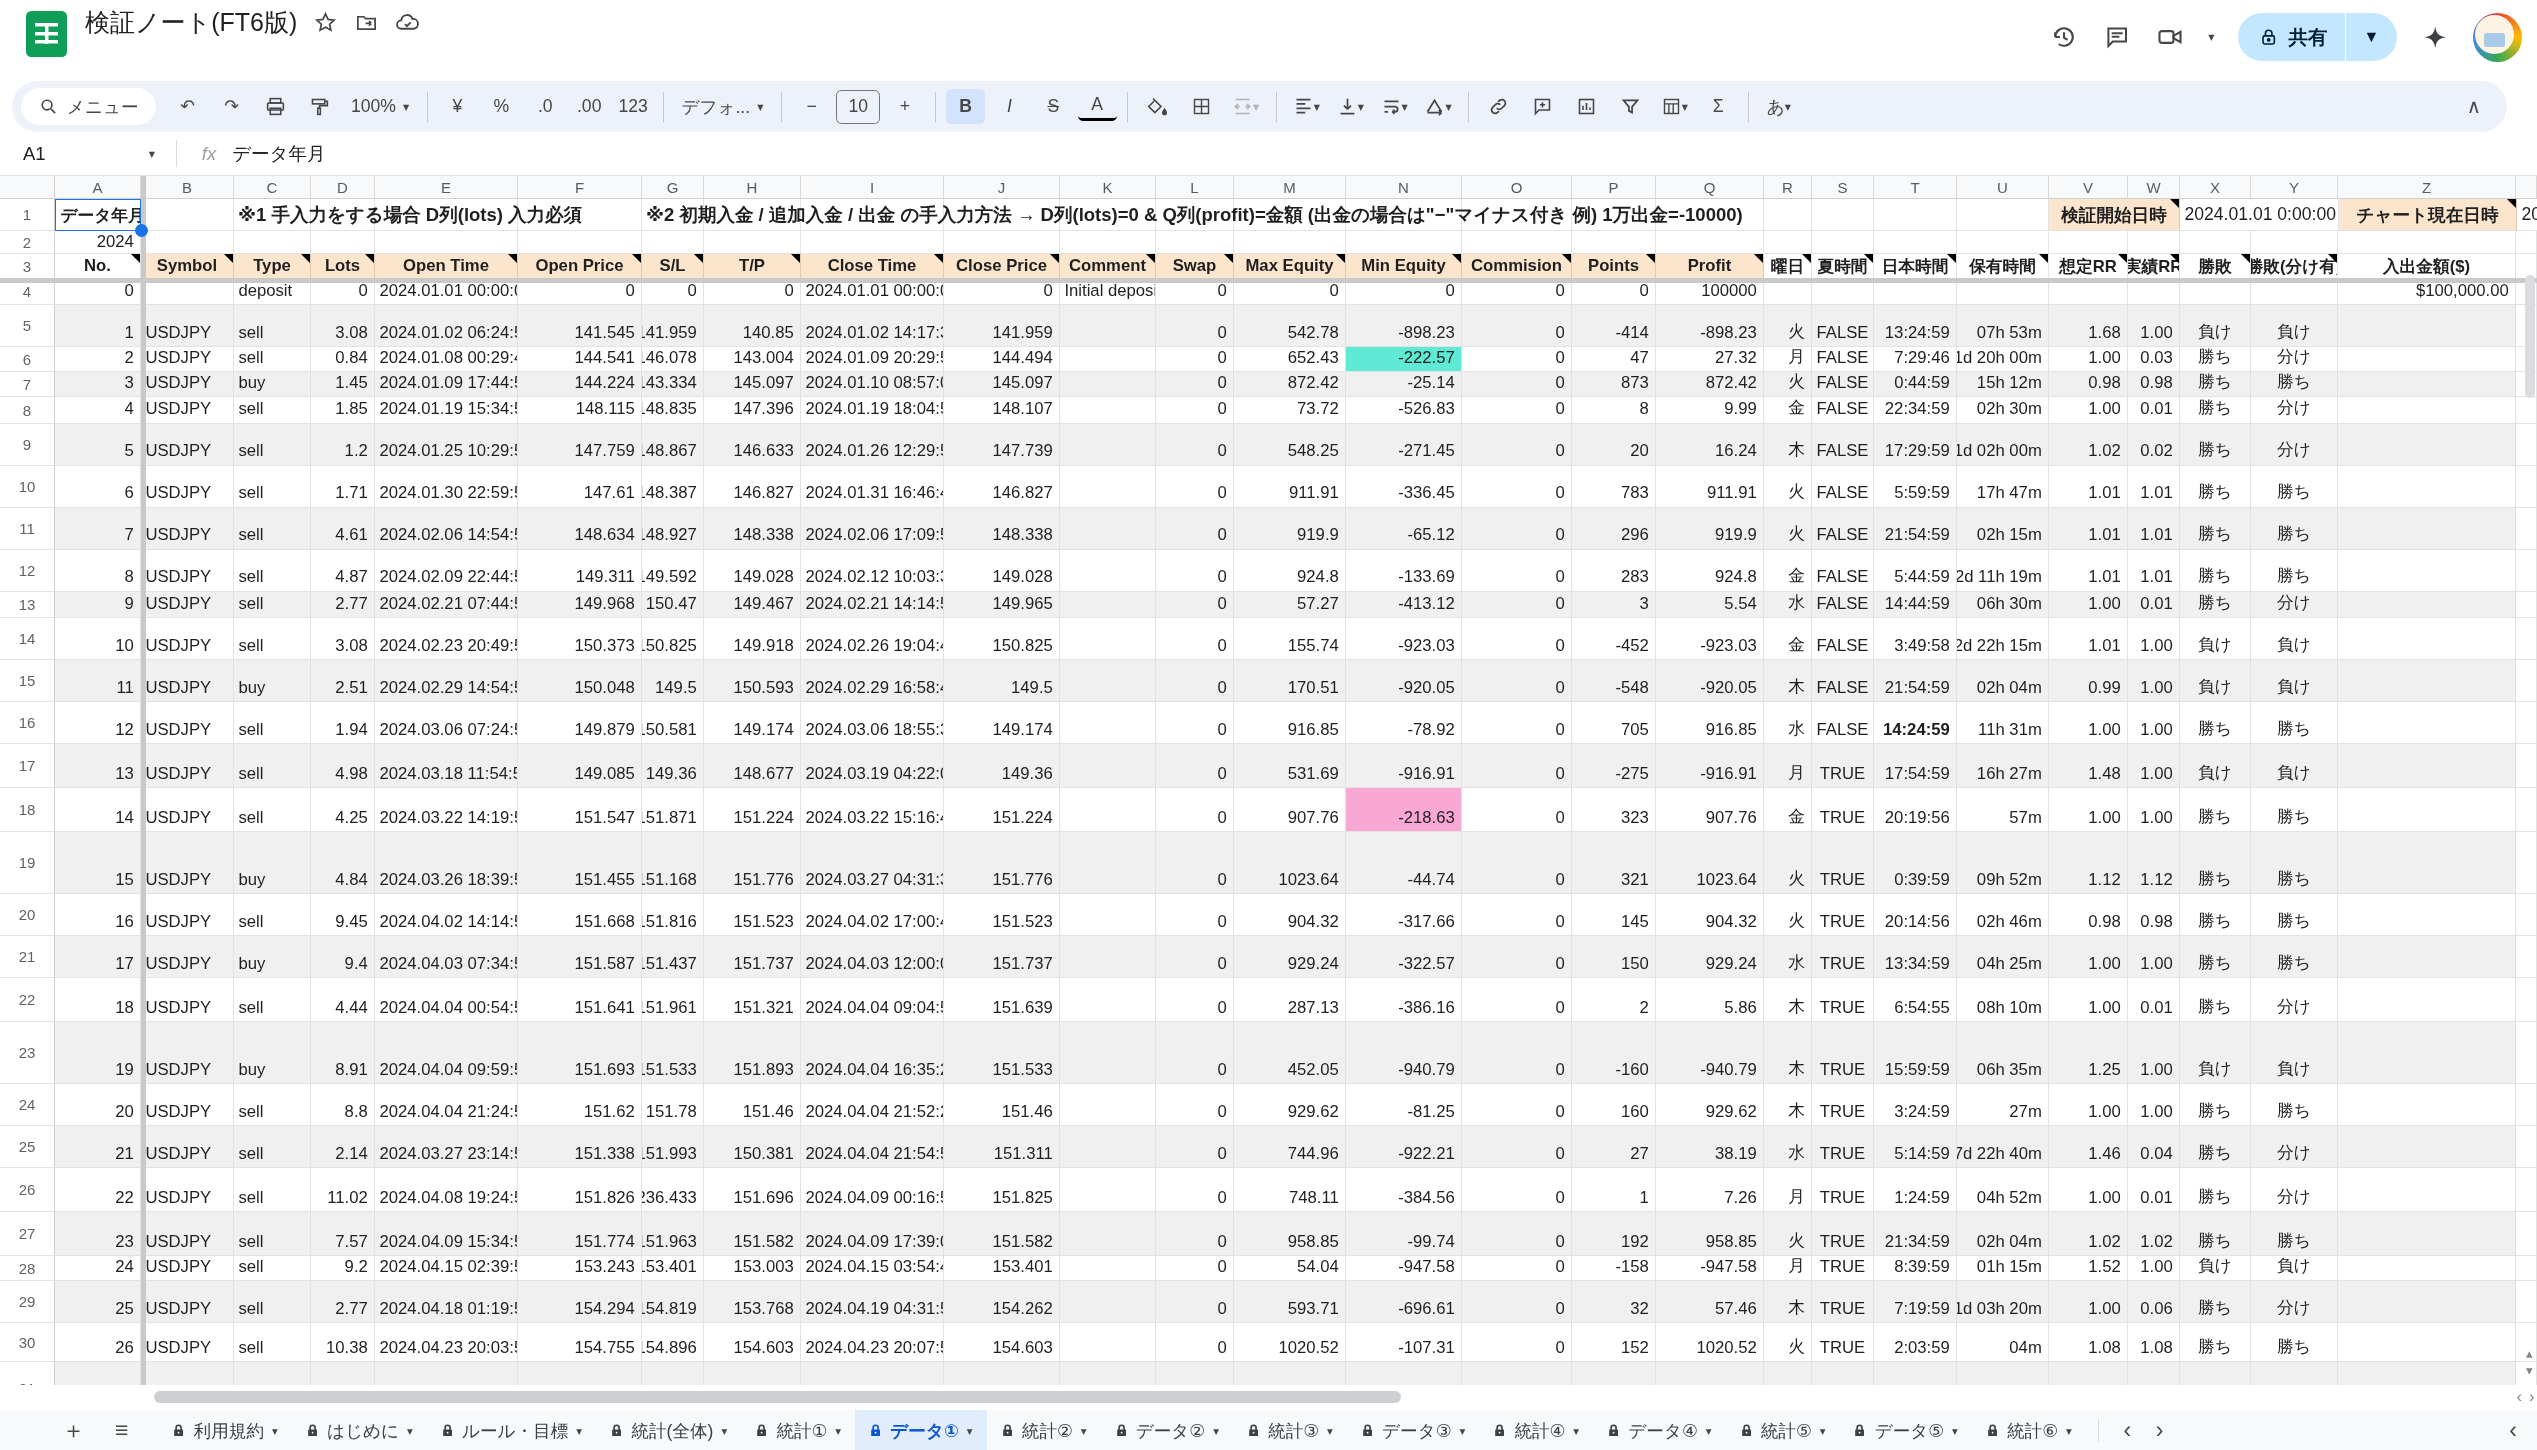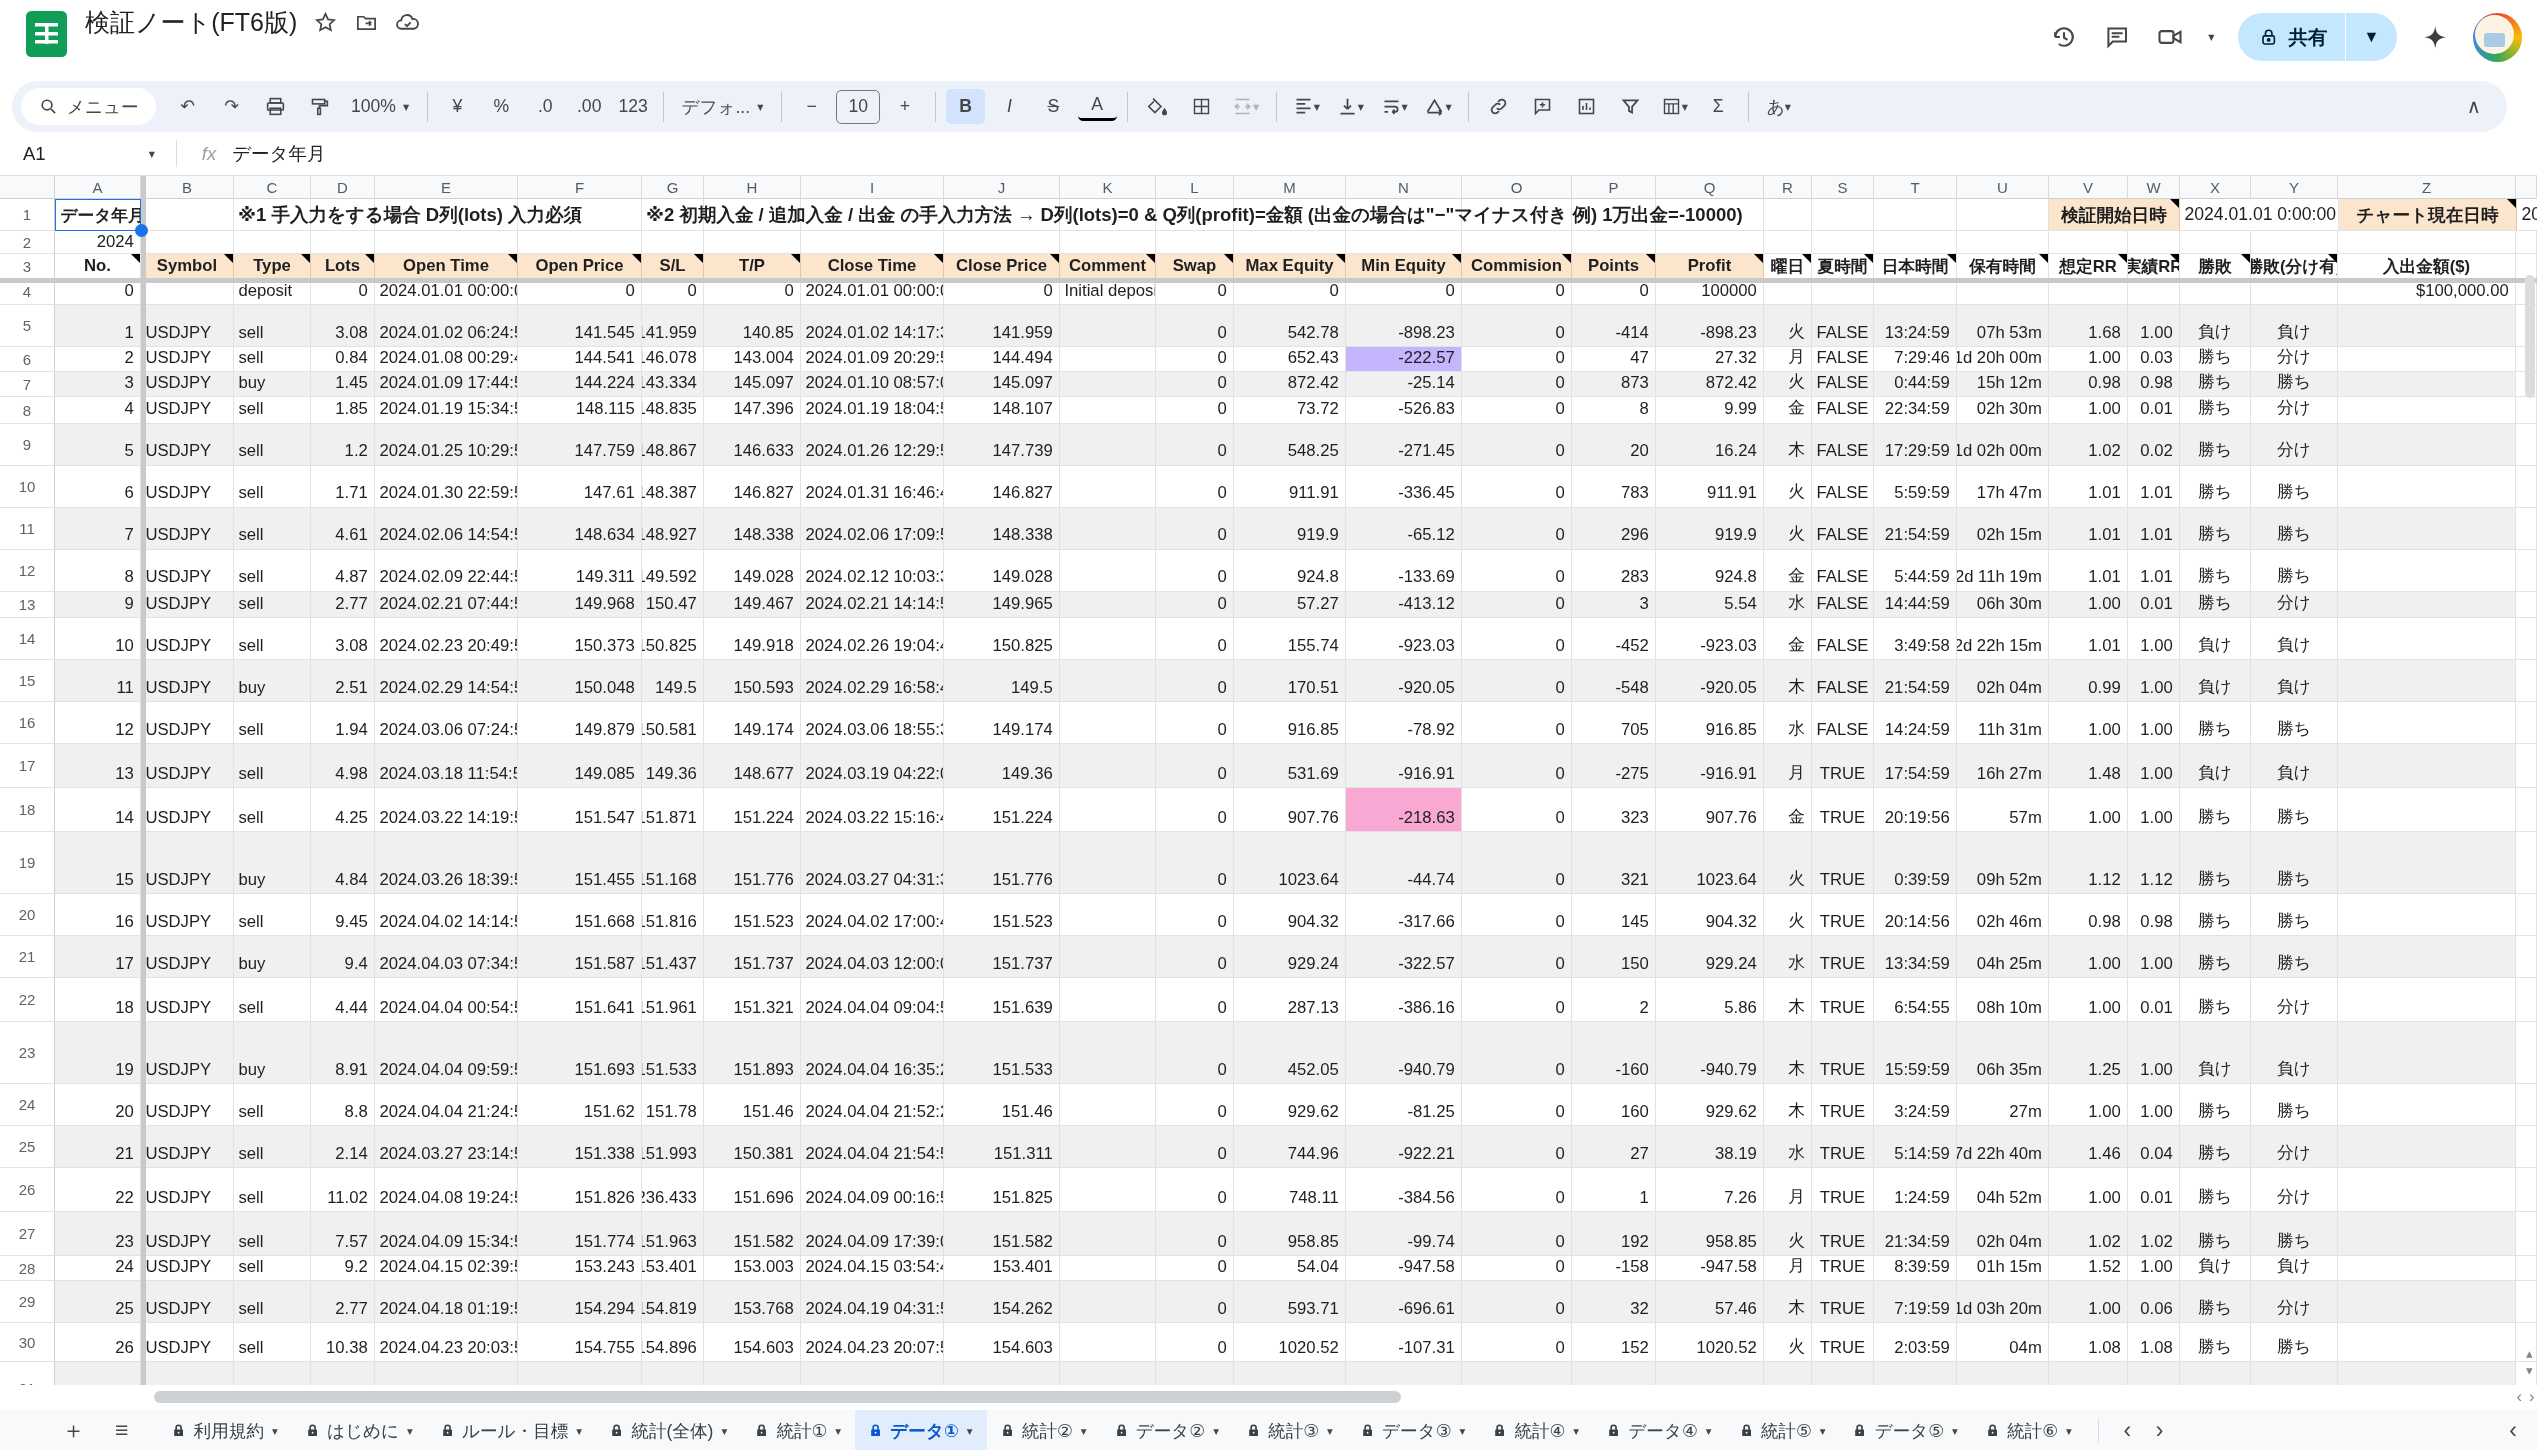--- a/index.html
+++ b/index.html
@@ -503,21 +503,21 @@
       <div class="c dc ar" style="width: 64px; min-width: 64px; background: rgb(255, 255, 255);">0.84</div>
       <div class="c dc al" style="width: 143px; min-width: 143px; background: rgb(255, 255, 255);">2024.01.08 00:29:46</div>
       <div class="c dc ar" style="width: 124px; min-width: 124px; background: rgb(255, 255, 255);">144.541</div>
       <div class="c dc ar" style="width: 62px; min-width: 62px; background: rgb(255, 255, 255);">146.078</div>
       <div class="c dc ar" style="width: 97px; min-width: 97px; background: rgb(255, 255, 255);">143.004</div>
       <div class="c dc al" style="width: 143px; min-width: 143px; background: rgb(255, 255, 255);">2024.01.09 20:29:59</div>
       <div class="c dc ar" style="width: 116px; min-width: 116px; background: rgb(255, 255, 255);">144.494</div>
       <div class="c dc al" style="width: 96px; min-width: 96px; background: rgb(255, 255, 255);"></div>
       <div class="c dc ar" style="width: 78px; min-width: 78px; background: rgb(255, 255, 255);">0</div>
       <div class="c dc ar" style="width: 112px; min-width: 112px; background: rgb(255, 255, 255);">652.43</div>
-      <div class="c dc ar" style="width: 116px; min-width: 116px; background: #c4b5fd;">-222.57</div>
+      <div class="c dc ar" style="width: 116px; min-width: 116px; background: #5eead4;">-222.57</div>
       <div class="c dc ar" style="width: 110px; min-width: 110px; background: rgb(255, 255, 255);">0</div>
       <div class="c dc ar" style="width: 84px; min-width: 84px; background: rgb(255, 255, 255);">47</div>
       <div class="c dc ar" style="width: 108px; min-width: 108px; background: rgb(255, 255, 255);">27.32</div>
       <div class="c dc ar" style="width: 48px; min-width: 48px; background: rgb(255, 255, 255);">月</div>
       <div class="c dc ac" style="width: 62px; min-width: 62px; background: rgb(255, 255, 255);">FALSE</div>
       <div class="c dc ar" style="width: 83px; min-width: 83px; background: rgb(255, 255, 255);">7:29:46</div>
       <div class="c dc ar" style="width: 92px; min-width: 92px; background: rgb(255, 255, 255);">1d 20h 00m</div>
       <div class="c dc ar" style="width: 79px; min-width: 79px; background: rgb(255, 255, 255);">1.00</div>
       <div class="c dc ar" style="width: 52px; min-width: 52px; background: rgb(255, 255, 255);">0.03</div>
       <div class="c dc ac" style="width: 71px; min-width: 71px; background: rgb(255, 255, 255);">勝ち</div>
@@ -809,21 +809,21 @@
       <div class="c dc ar" style="width: 116px; min-width: 116px; background: rgb(255, 255, 255);">149.174</div>
       <div class="c dc al" style="width: 96px; min-width: 96px; background: rgb(255, 255, 255);"></div>
       <div class="c dc ar" style="width: 78px; min-width: 78px; background: rgb(255, 255, 255);">0</div>
       <div class="c dc ar" style="width: 112px; min-width: 112px; background: rgb(255, 255, 255);">916.85</div>
       <div class="c dc ar" style="width: 116px; min-width: 116px; background: rgb(255, 255, 255);">-78.92</div>
       <div class="c dc ar" style="width: 110px; min-width: 110px; background: rgb(255, 255, 255);">0</div>
       <div class="c dc ar" style="width: 84px; min-width: 84px; background: rgb(255, 255, 255);">705</div>
       <div class="c dc ar" style="width: 108px; min-width: 108px; background: rgb(255, 255, 255);">916.85</div>
       <div class="c dc ar" style="width: 48px; min-width: 48px; background: rgb(255, 255, 255);">水</div>
       <div class="c dc ac" style="width: 62px; min-width: 62px; background: rgb(255, 255, 255);">FALSE</div>
-      <div class="c dc ar" style="width: 83px; min-width: 83px; background: rgb(255, 255, 255);">14:24:59</div>
+      <div class="c dc ar" style="width: 83px; min-width: 83px; background: rgb(255, 255, 255); font-weight: bold;">14:24:59</div>
       <div class="c dc ar" style="width: 92px; min-width: 92px; background: rgb(255, 255, 255);">11h 31m</div>
       <div class="c dc ar" style="width: 79px; min-width: 79px; background: rgb(255, 255, 255);">1.00</div>
       <div class="c dc ar" style="width: 52px; min-width: 52px; background: rgb(255, 255, 255);">1.00</div>
       <div class="c dc ac" style="width: 71px; min-width: 71px; background: rgb(255, 255, 255);">勝ち</div>
       <div class="c dc ac" style="width: 87px; min-width: 87px; background: rgb(255, 255, 255);">勝ち</div>
       <div class="c dc ar" style="width: 178px; min-width: 178px; background: rgb(255, 255, 255);"></div>
       <div class="c" style="width: 21px; min-width: 21px; background: rgb(255, 255, 255);"></div>
     </div>
     <div class="grow" style="height: 44px;">
       <div class="gut">17</div>

